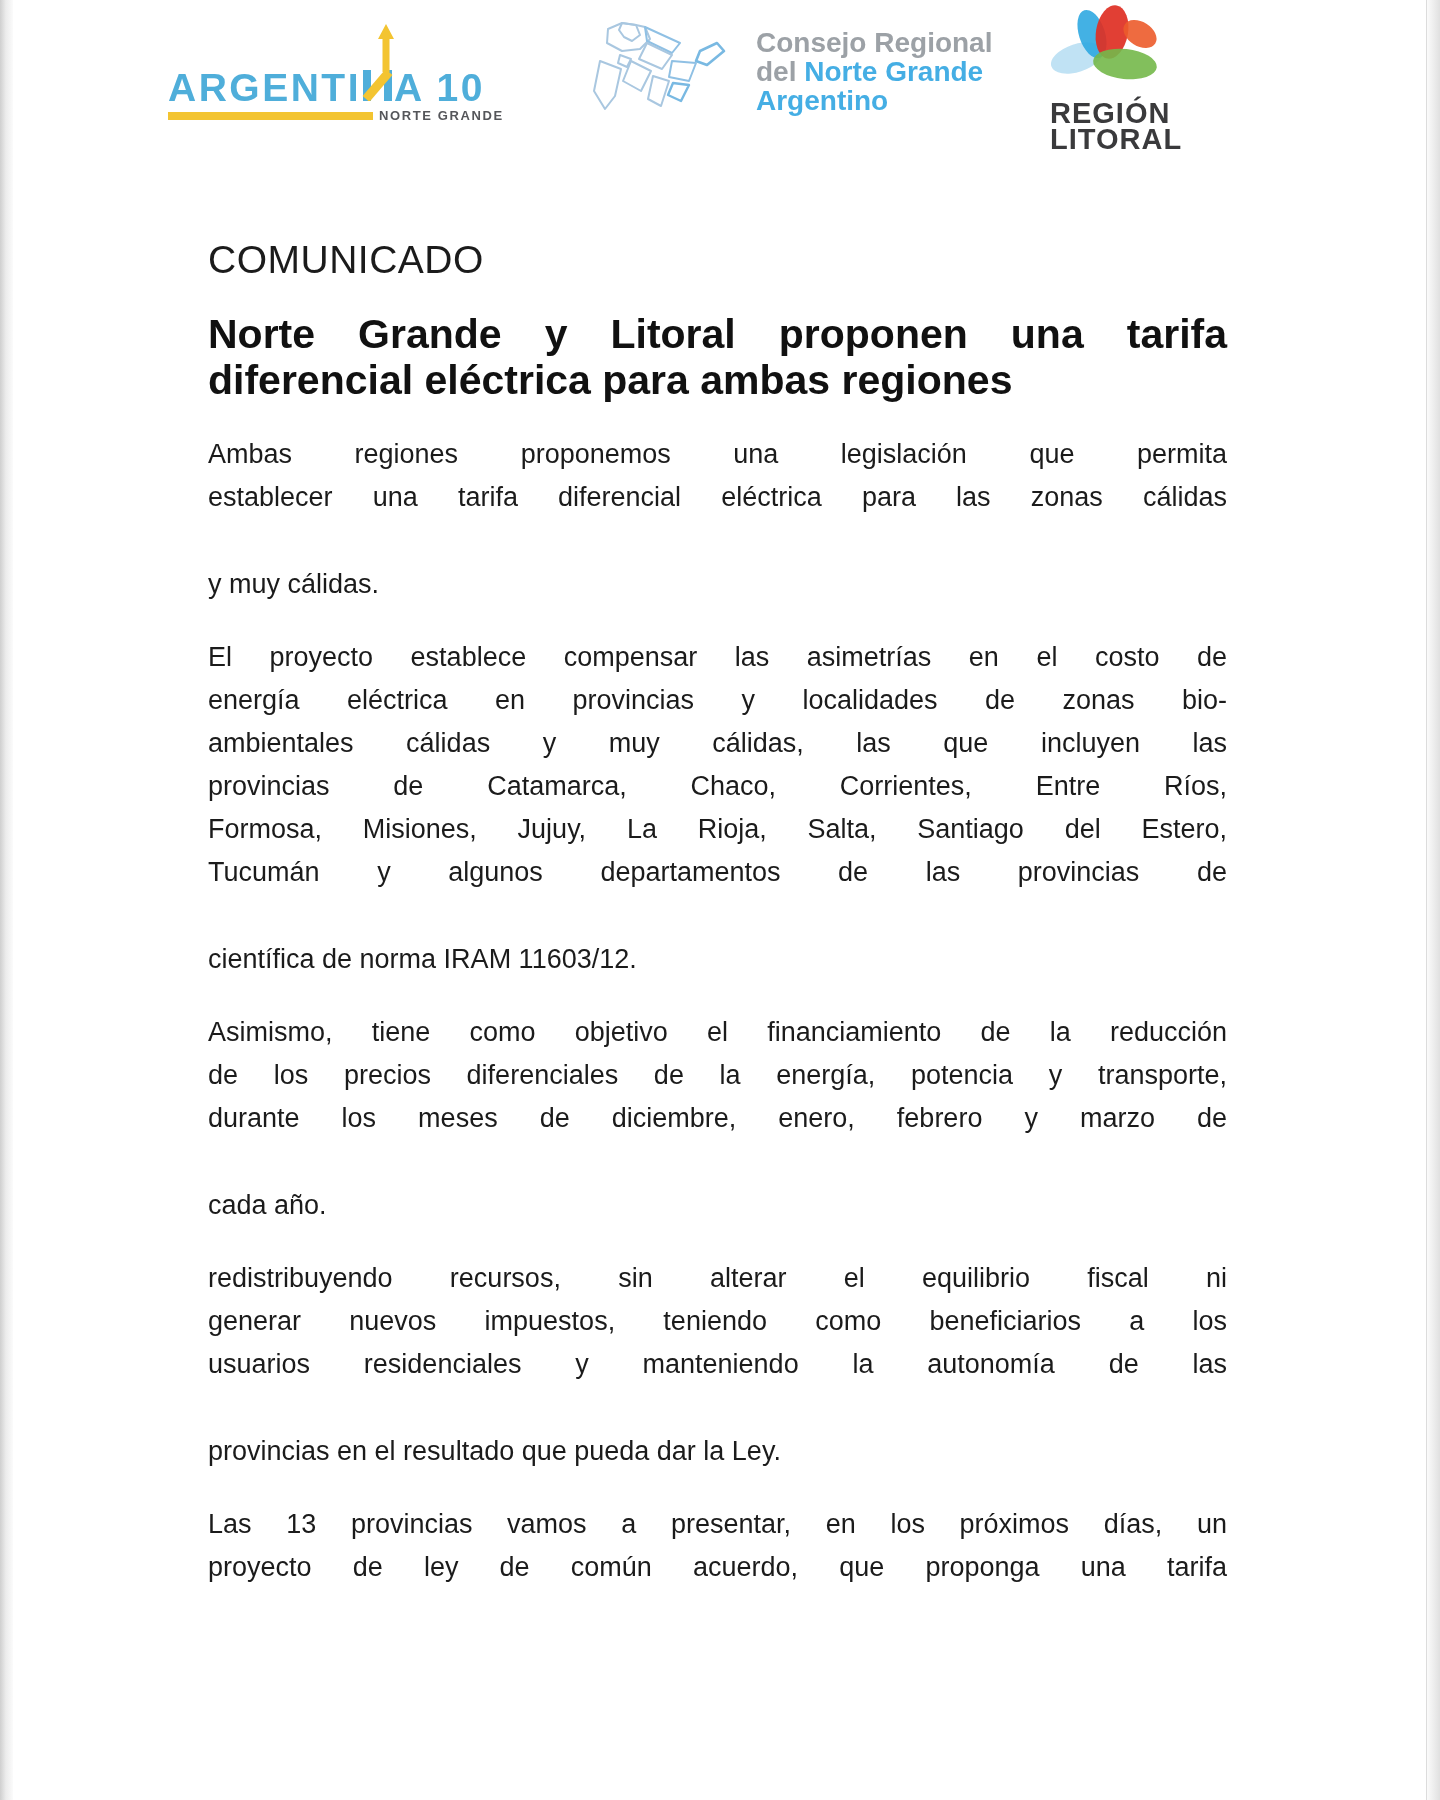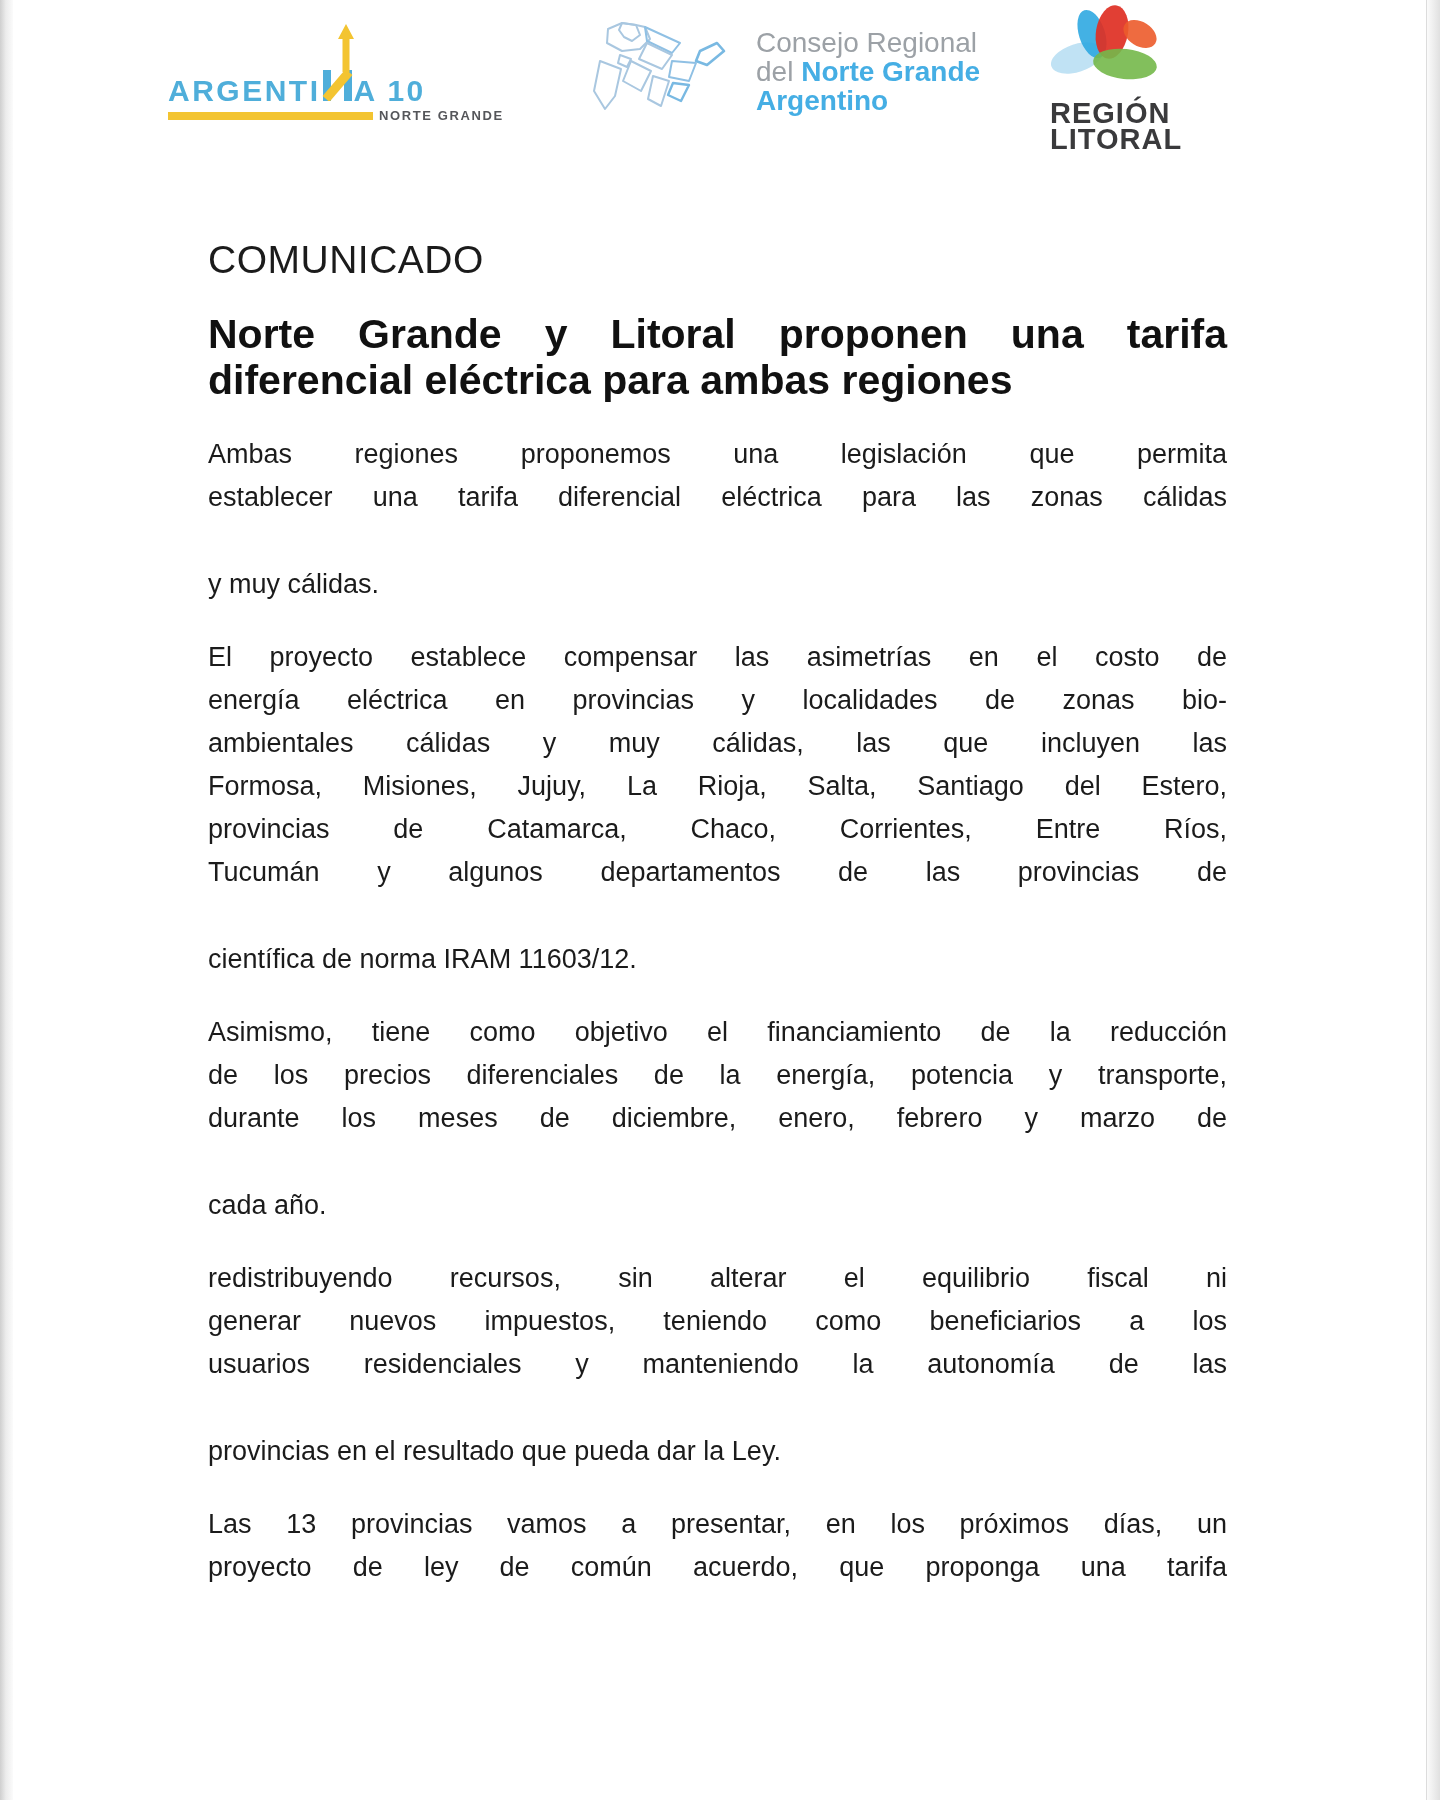--- a/index.html
+++ b/index.html
@@ -13,33 +13,33 @@
     background:linear-gradient(to right,#cfcfcf,#ececec 45%,#fbfbfb);
   }
   .edge-right {
     position:absolute; right:0; top:0; width:13px; height:1800px;
     background:linear-gradient(to left,#e0e0e0,#efefef 55%,#fbfbfb);
     border-left:1px solid #dcdcdc;
   }
 
   
   .logo-a10 { position:absolute; left:168px; top:70px; width:345px; height:60px; }
-  .a10-row { white-space:nowrap; font-weight:bold; font-size:30px; line-height:31px;
+  .a10-row { white-space:nowrap; font-weight:bold; font-size:39px; line-height:31px;
              letter-spacing:2.5px; color:#4FAEDA; }
   .n-wrap { position:relative; display:inline-block; }
   .n-wrap svg.n-glyph { display:inline-block; vertical-align:baseline; }
   .n-wrap svg.n-arrow { position:absolute; right:-1px; top:-46px; }
   .a10-bar { position:absolute; left:0; top:42px; width:205px; height:8px; background:#F3C431; }
   .a10-sub { position:absolute; left:211px; top:38px; width:135px;
              font-size:13px; font-weight:bold; letter-spacing:1.6px; color:#55565A; }
 
   .logo-consejo { position:absolute; left:590px; top:20px; display:flex; }
   .consejo-map { width:148px; height:110px; }
   .consejo-text { margin-left:18px; font-size:28px; line-height:29px; padding-top:8px; }
-  .consejo-gray { color:#9CA1A6; font-weight:normal; }
+  .consejo-gray { color:#9CA1A6; font-weight:bold; }
   .consejo-blue { color:#45AEE4; font-weight:bold; }
 
   .logo-litoral { position:absolute; left:1050px; top:2px; width:136px; text-align:left; }
   .litoral-petals { width:122px; height:88px; }
   .litoral-text { margin-top:6px; font-size:29px; line-height:26px; font-weight:bold;
                   letter-spacing:1px; color:#3A3A3C; }
 
   
   .content { position:absolute; left:208px; top:221px; width:1019px; color:#1B1B1B; }
   .comunicado { font-size:39px; line-height:43px; margin-bottom:30px; letter-spacing:.5px;margin-top:17px; }
@@ -120,22 +120,22 @@
     <div id="paragraphs">
         <div class="para">
           <div class="line">Ambas regiones proponemos una legislación que permita</div>
           <div class="line">establecer una tarifa diferencial eléctrica para las zonas cálidas</div>
           <div class="line last">y muy cálidas.</div>
         </div>
         <div class="para">
           <div class="line">El proyecto establece compensar las asimetrías en el costo de</div>
           <div class="line">energía eléctrica en provincias y localidades de zonas bio-</div>
           <div class="line">ambientales cálidas y muy cálidas, las que incluyen las</div>
+          <div class="line">provincias de Catamarca, Chaco, Corrientes, Entre Ríos,</div>
           <div class="line">Formosa, Misiones, Jujuy, La Rioja, Salta, Santiago del Estero,</div>
-          <div class="line">provincias de Catamarca, Chaco, Corrientes, Entre Ríos,</div>
           <div class="line">Tucumán y algunos departamentos de las provincias de</div>
           <div class="line last">científica de norma IRAM 11603/12.</div>
         </div>
         <div class="para">
           <div class="line">Asimismo, tiene como objetivo el financiamiento de la reducción</div>
           <div class="line">de los precios diferenciales de la energía, potencia y transporte,</div>
           <div class="line">durante los meses de diciembre, enero, febrero y marzo de</div>
           <div class="line last">cada año.</div>
         </div>
         <div class="para">

